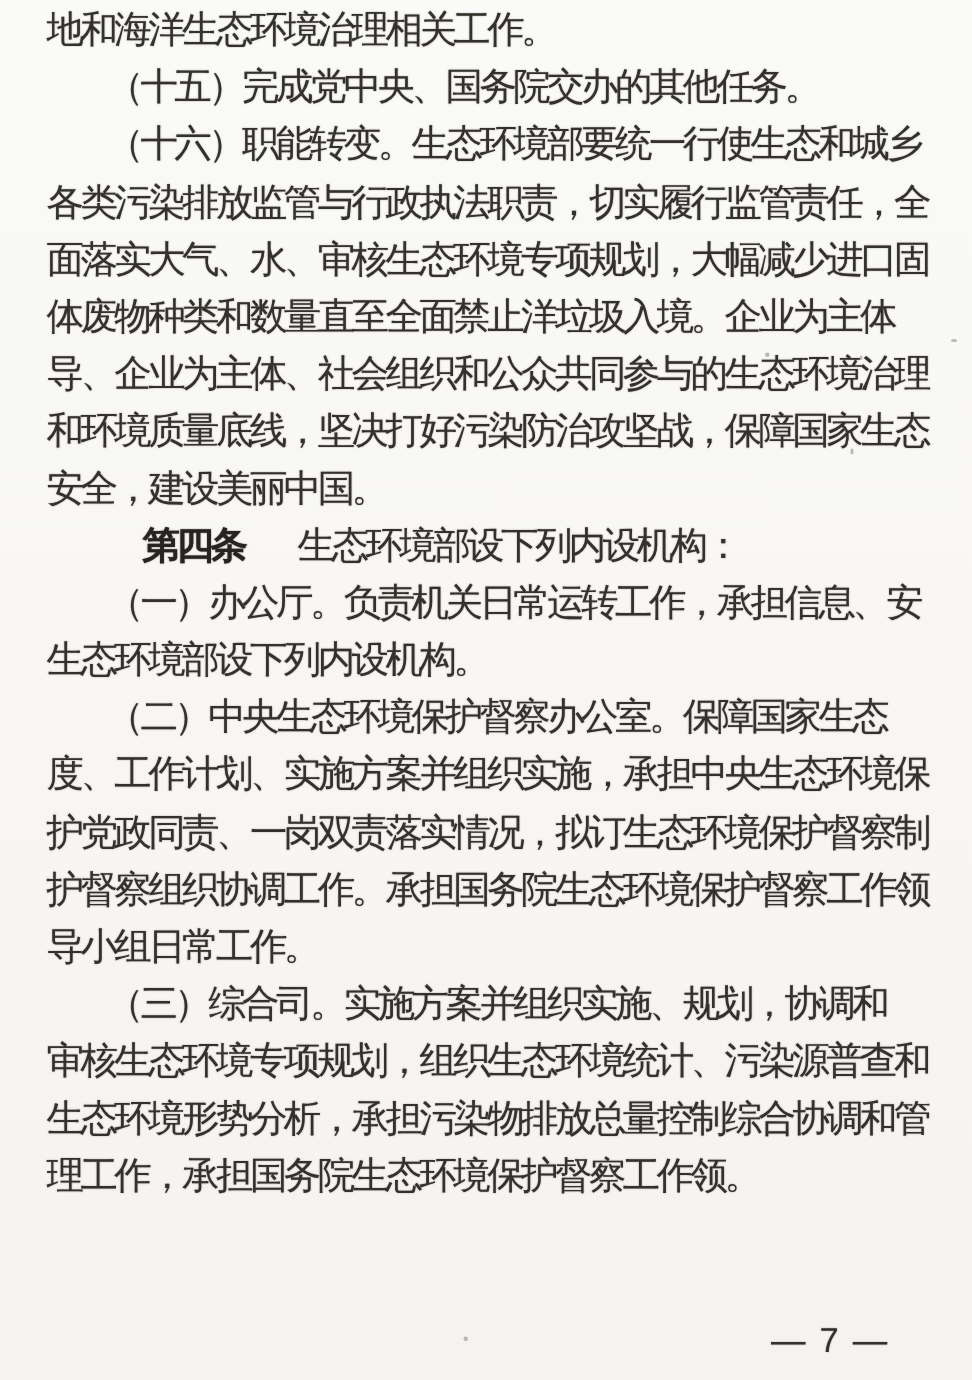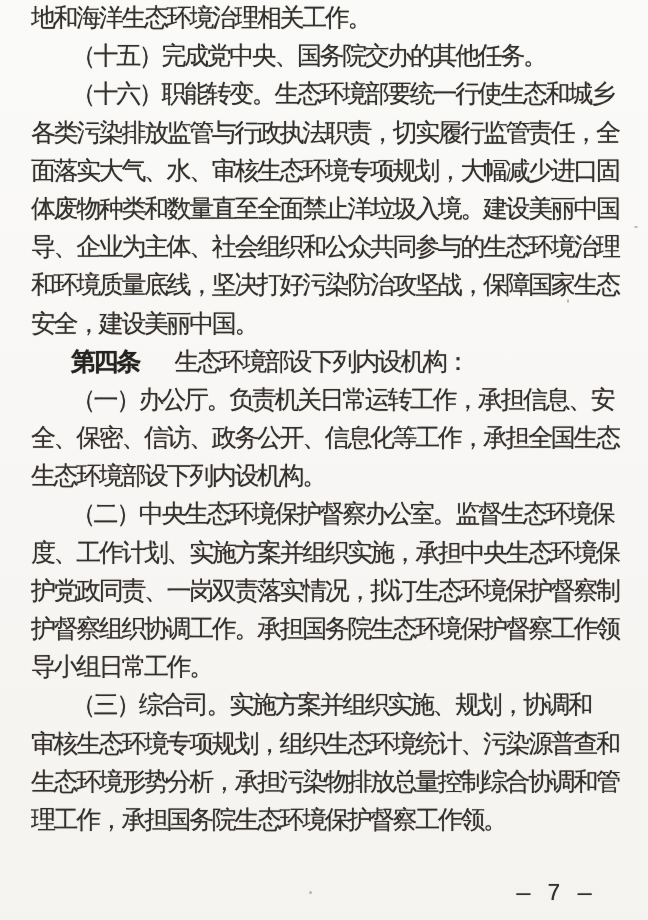--- a/index.html
+++ b/index.html
@@ -10,21 +10,21 @@
     width: 648px;
     height: 920px;
     overflow: hidden;
     background: #f3f2ef;
   }
   .page {
     position: relative;
     width: 648px;
     height: 920px;
     background: linear-gradient(180deg, #fafaf8 0%, #f8f7f5 45%, #f4f3f0 100%);
-    font-family: Liberation Mono, monospace;
+    font-family: Liberation Sans, sans-serif;
   }
   .text-block {
     position: absolute;
     left: 31px;
     top: 1px;
     width: 590px;
   }
   .line {
     font-size: 25px;
     line-height: 38.2px;
@@ -35,20 +35,21 @@
     text-shadow: 0 0 1px rgba(52, 49, 45, 0.55);
   }
   .line.indent {
     padding-left: 40px;
   }
   .bold-prefix {
     font-weight: 700;
     color: #262421;
     margin-right: 13px;
     text-shadow: 0 0 1px rgba(30, 28, 25, 0.7);
+    margin-left: 24px;
   }
   .page-number {
     position: absolute;
     right: 55px;
     bottom: 13px;
     font-size: 23px;
     letter-spacing: 1.5px;
     color: #34312d;
     text-shadow: 0 0 1px rgba(52, 49, 45, 0.5);
   }
@@ -66,29 +67,28 @@
 </head>
 <body>
 
 <div class="page">
   <div class="text-block">
       <div class="line">地和海洋生态环境治理相关工作。</div>
       <div class="line indent">（十五）完成党中央、国务院交办的其他任务。</div>
       <div class="line indent">（十六）职能转变。生态环境部要统一行使生态和城乡</div>
       <div class="line">各类污染排放监管与行政执法职责，切实履行监管责任，全</div>
       <div class="line">面落实大气、水、审核生态环境专项规划，大幅减少进口固</div>
-      <div class="line">体废物种类和数量直至全面禁止洋垃圾入境。建设美丽中国</div>
+      <div class="line">体废物种类和数量直至全面禁止洋垃圾入境。企业为主体</div>
       <div class="line">导、企业为主体、社会组织和公众共同参与的生态环境治理</div>
       <div class="line">和环境质量底线，坚决打好污染防治攻坚战，保障国家生态</div>
       <div class="line">安全，建设美丽中国。</div>
       <div class="line indent"><span class="bold-prefix">第四条</span>　生态环境部设下列内设机构：</div>
       <div class="line indent">（一）办公厅。负责机关日常运转工作，承担信息、安</div>
-      <div class="line">全、保密、信访、政务公开、信息化等工作，承担全国生态</div>
       <div class="line">生态环境部设下列内设机构。</div>
-      <div class="line indent">（二）中央生态环境保护督察办公室。监督生态环境保</div>
+      <div class="line indent">（二）中央生态环境保护督察办公室。保障国家生态</div>
       <div class="line">度、工作计划、实施方案并组织实施，承担中央生态环境保</div>
       <div class="line">护党政同责、一岗双责落实情况，拟订生态环境保护督察制</div>
       <div class="line">护督察组织协调工作。承担国务院生态环境保护督察工作领</div>
       <div class="line">导小组日常工作。</div>
       <div class="line indent">（三）综合司。实施方案并组织实施、规划，协调和</div>
       <div class="line">审核生态环境专项规划，组织生态环境统计、污染源普查和</div>
       <div class="line">生态环境形势分析，承担污染物排放总量控制综合协调和管</div>
       <div class="line">理工作，承担国务院生态环境保护督察工作领。</div>
     </div>
   <div class="page-number">— 7 —</div>

